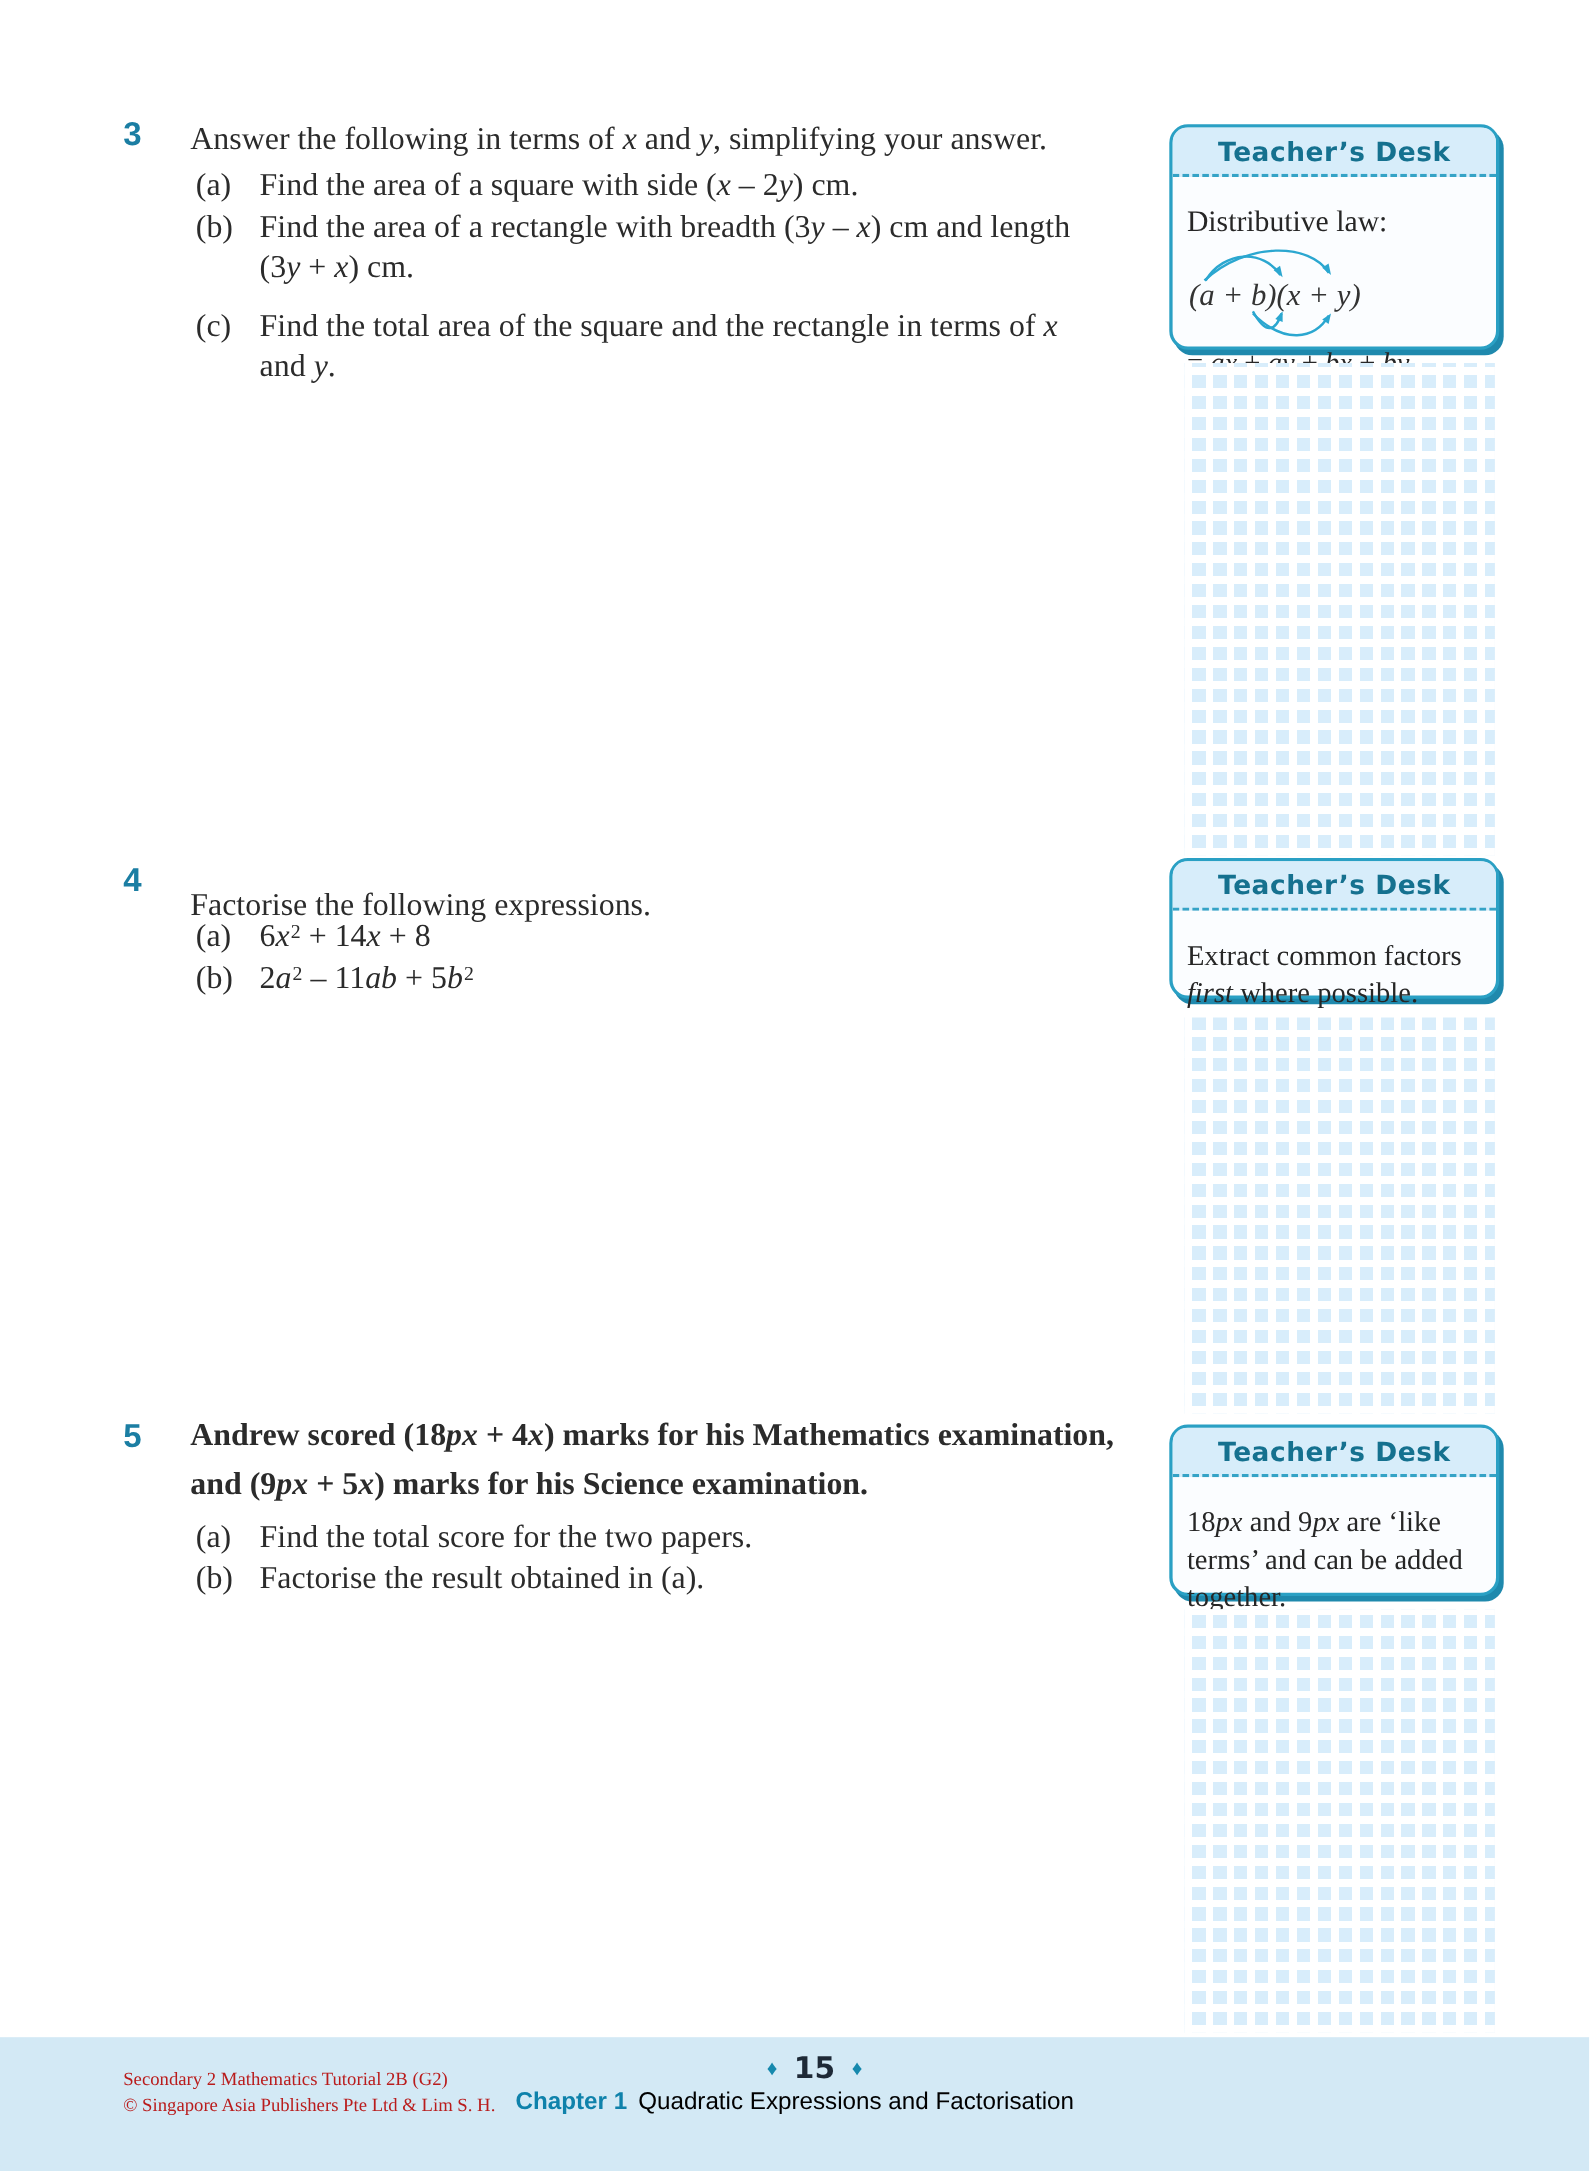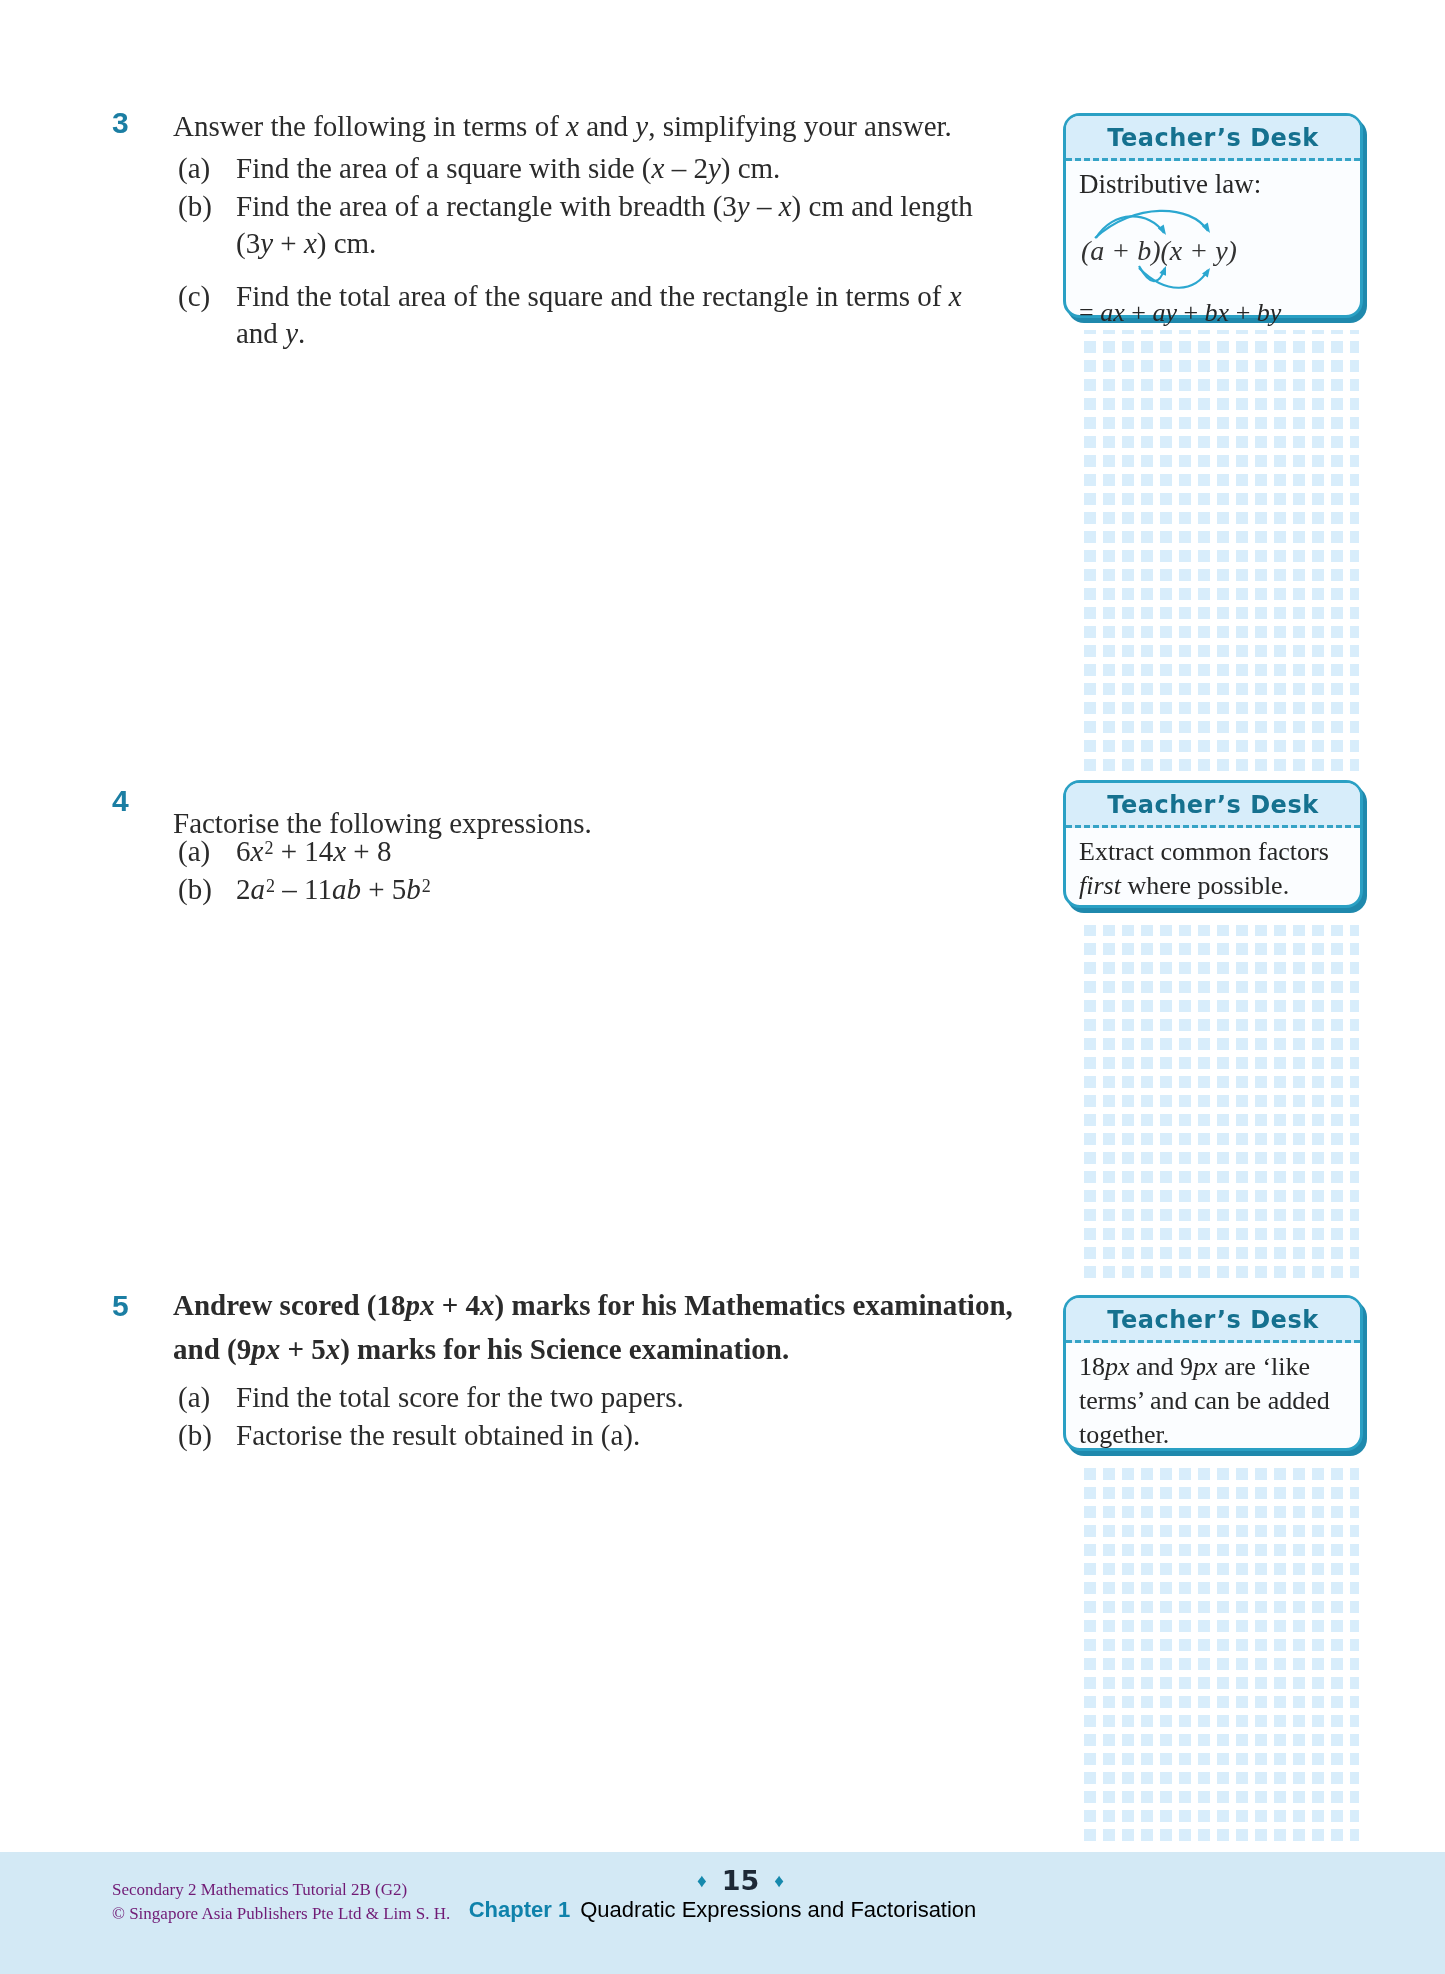--- a/index.html
+++ b/index.html
@@ -31,21 +31,21 @@
     background:#fbfdff; border:3px solid #2aa0c4; border-radius:17px;
     box-shadow:4px 5px 0 #1f89ad;
   }
   .tdesk-header {
     background:#d7edfa; border-radius:13px 13px 0 0;
     border-bottom:3px dashed #35a3c6;
     text-align:center; padding:8px 0 6px;
     font-family:"DejaVu Sans", sans-serif; font-weight:bold;
     font-size:24px; color:#15718f; letter-spacing:0.5px;
   }
-  .tdesk-body { padding:7px 13px 4px; font-size:26px; line-height:34px; color:#262626; }
+  .tdesk-body { padding:24px 13px 4px; font-size:26px; line-height:34px; color:#262626; }
   .tdesk-heading { font-size:27px; line-height:32px; }
   .tdesk-result { font-size:26px; line-height:30px; }
   .dist-svg { display:block; margin:2px 0 0 0; }
   .expr { font-family:"Liberation Serif", serif; font-style:italic; font-size:28px; fill:#333333; }
   .arc { fill:none; stroke:#2ba7d0; stroke-width:2.2px; }
   .arrhead { fill:#2ba7d0; }
 
   
   .dots {
     position:absolute; left:1077px; width:282px;
@@ -55,21 +55,21 @@
   }
 
   
   .footer-strip {
     position:absolute; left:0; top:1852px; width:1445px; height:122px;
     background:#d3e9f5;
   }
   .footer-left {
     position:absolute; left:112px; top:26px;
     font-family:"Liberation Serif", serif; font-size:17px; line-height:24px;
-    color:#701a75;
+    color:#b91c1c;
   }
   .footer-page { position:absolute; left:0; right:0; top:13px; text-align:center;margin-left:36px; }
   .dia { color:#1689ad; font-size:19px; vertical-align:3px; }
   .pnum {
     font-family:"DejaVu Sans", sans-serif; font-weight:bold;
     font-size:27px; color:#1e2936; margin:0 15px;
   }
   .footer-chapter {
     position:absolute; left:0; right:0; top:45px; text-align:center;
     font-family:"Liberation Sans", sans-serif; font-size:22px;

